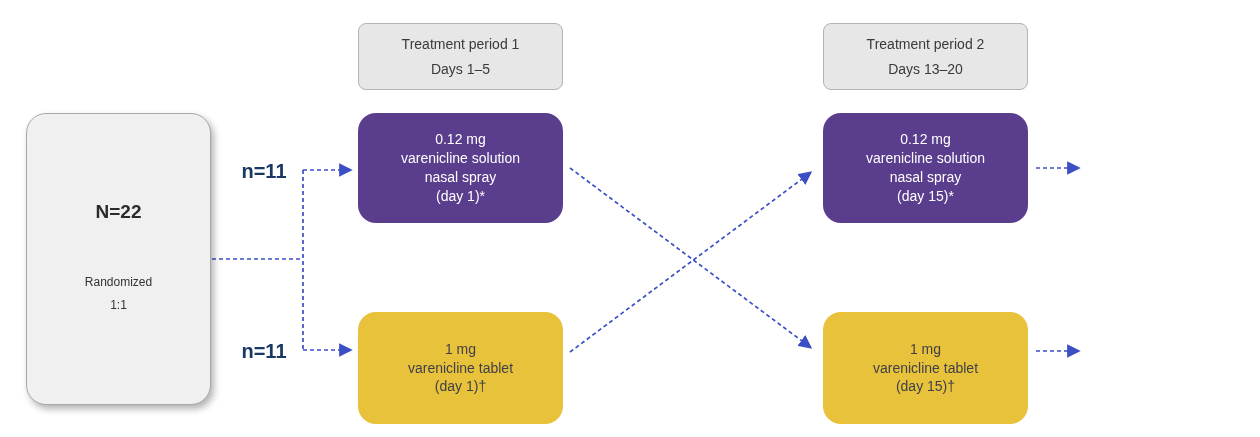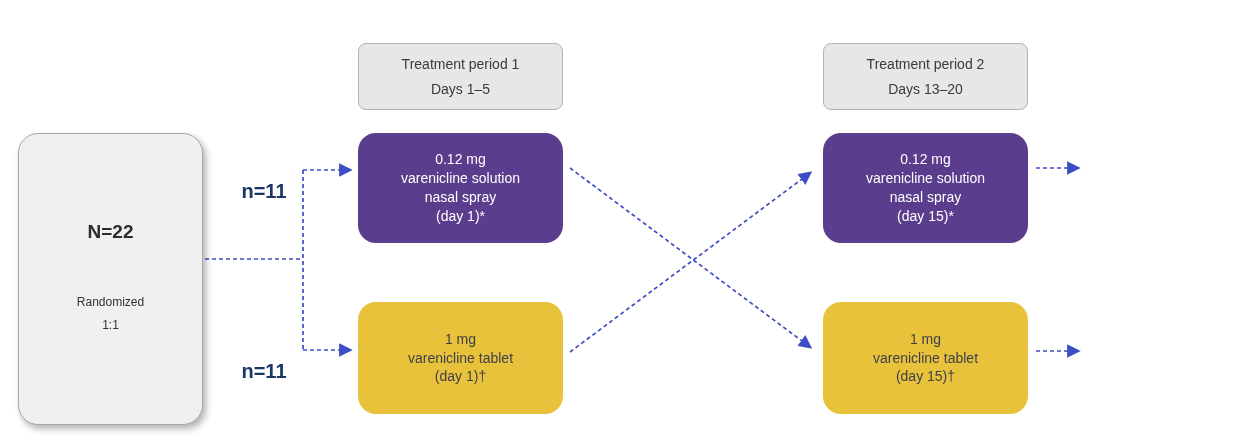--- a/index.html
+++ b/index.html
@@ -17,31 +17,31 @@
   *{margin:0;padding:0;box-sizing:border-box;}
   html,body{background:#ffffff;}
   body{font-family:"Liberation Sans", sans-serif;}
   .stage{
     position:relative;
     width:1260px;
     height:437px;
     background:#ffffff;
     overflow:hidden;
   }
-  .abs{position:absolute;margin-top:20px;}
+  .abs{position:absolute;}
   .pre{white-space:pre-line;}
   .box{
     display:flex;
     flex-direction:column;
     align-items:center;
     justify-content:center;
     text-align:center;
   }
   .left-box{
-    left:18px; top:113px; width:185px; height:292px;
+    left:26px; top:113px; width:185px; height:292px;
     background:var(--left-box-gray);
     border:1px solid #a8a8a8;
     border-radius:20px;
     box-shadow:3px 4px 7px rgba(0,0,0,0.30);
     color:#2f2f2f;
   }
   .n-total{font-size:19px;font-weight:bold;margin-bottom:48px;color:#2b2b2b;}
   .rand-label{font-size:12px;line-height:1.95;color:#333333;}
   .hdr{
     top:23px; height:67px; width:205px;
@@ -60,21 +60,21 @@
     line-height:1.35;
   }
   .spray{
     background:var(--purple);
     color:#ffffff;
     top:113px; height:110px;
   }
   .tablet{
     background:var(--yellow);
     color:var(--yellow-box-text);
-    top:282px; height:112px;
+    top:312px; height:112px;
   }
   .col1{left:358px;} .col2{left:823px;}
   .final-box{
     left:1088px; top:112px; width:135px; height:295px;
     background:var(--final-box-gray);
     border-radius:14px;
     box-shadow:2px 3px 6px rgba(0,0,0,0.20);
     color:var(--dark-text);
     font-size:14px;
     line-height:1.5;

